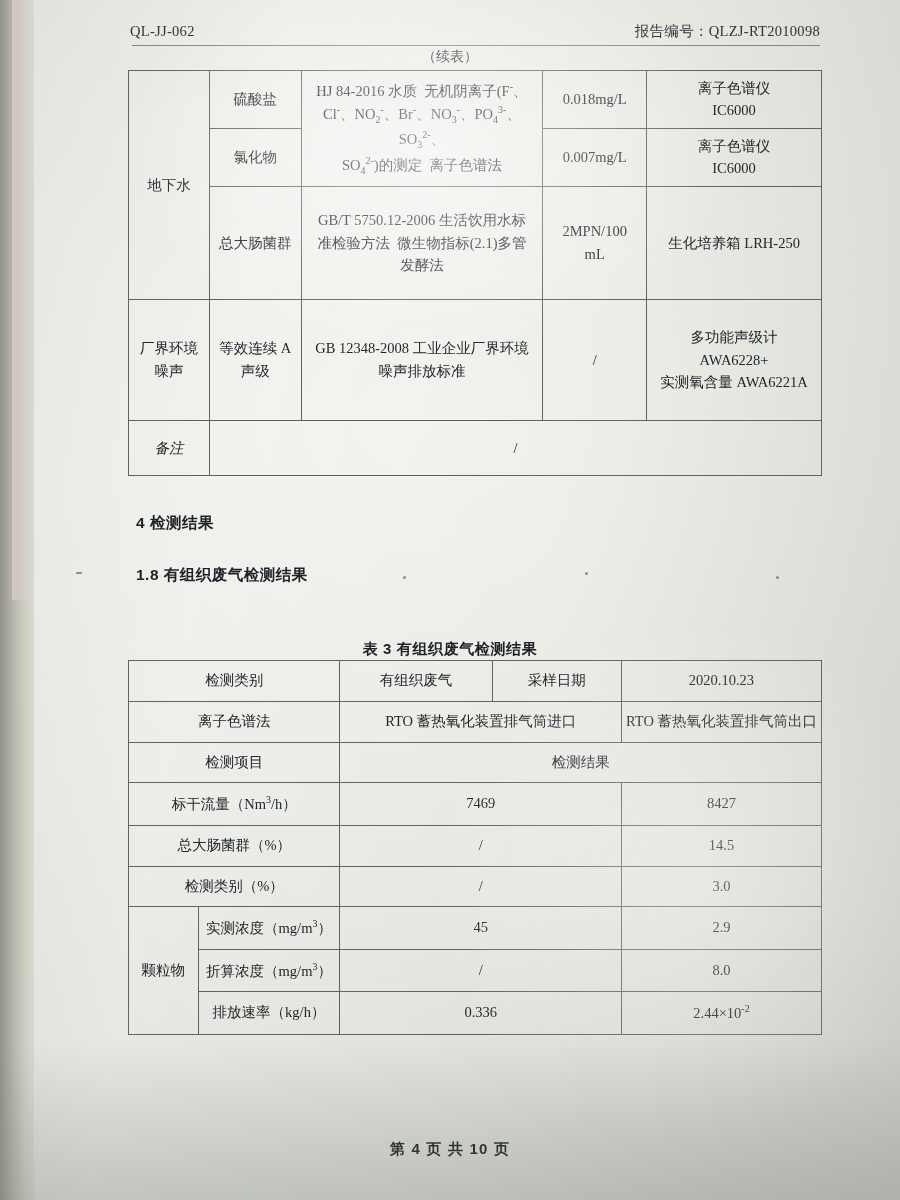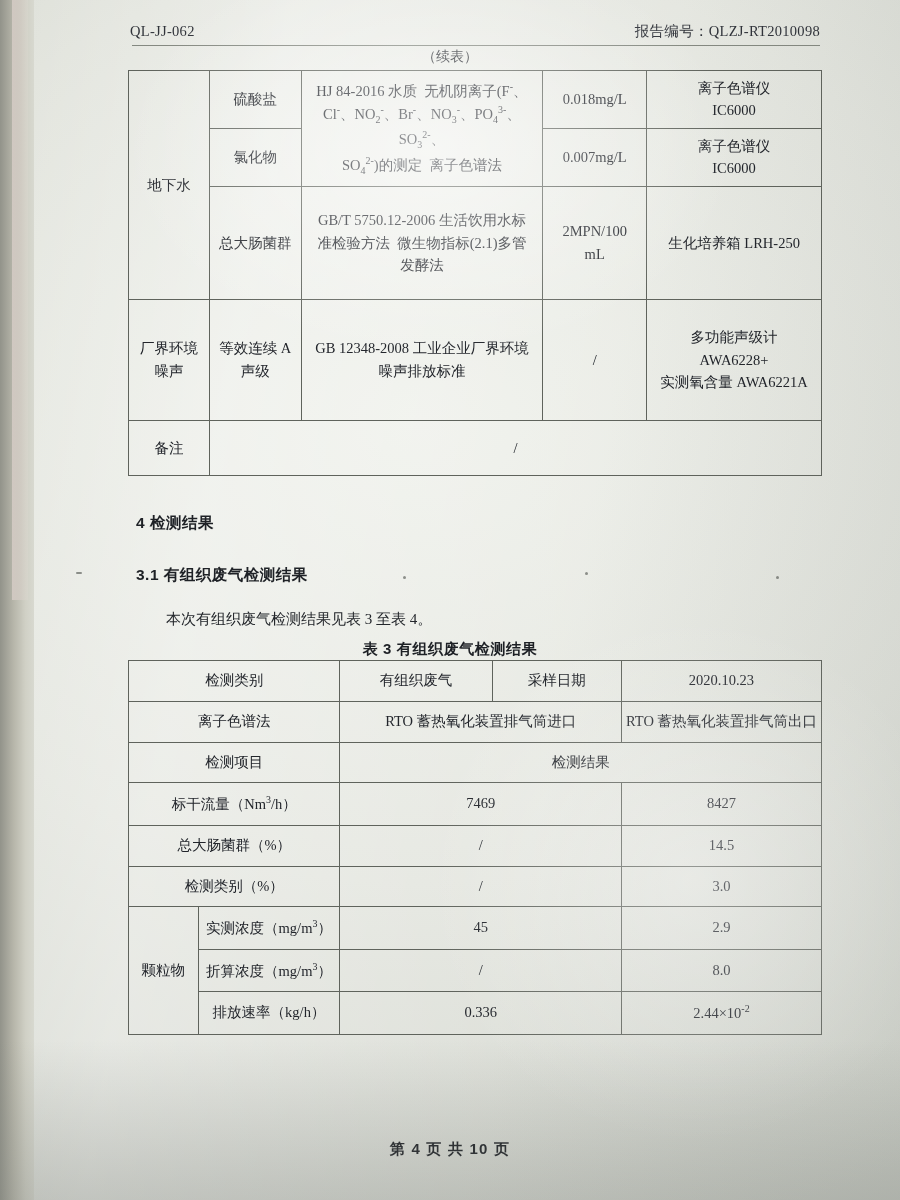--- a/index.html
+++ b/index.html
@@ -249,29 +249,28 @@
         </td>
         <td>/</td>
         <td>
 
           <div>多功能声级计</div>
           <div>AWA6228+</div>
           <div>实测氧含量 AWA6221A</div>
         </td>
       </tr>
       <tr>
-        <td style="height:42px;">备注</td>
+        <td style="height:42px;font-style:italic;">备注</td>
         <td colspan="4">/</td>
       </tr>
     </tbody>
       </table>
 
     <div class="sec-title" style="left:136px; top:513px;">4 检测结果</div>
-    <div class="sec-title" style="left:136px; top:565px;">3.1 有组织废气检测结果</div>
-    <div class="para" style="left:166px; top:610px;">本次有组织废气检测结果见表 3 至表 4。</div>
+    <div class="sec-title" style="left:136px; top:565px;">1.8 有组织废气检测结果</div>
     <div class="tbl-cap" style="top:640px;">表 3   有组织废气检测结果</div>
 
     <div class="speck" style="left:403px; top:576px;"></div>
     <div class="speck" style="left:585px; top:572px;"></div>
     <div class="speck" style="left:776px; top:576px;"></div>
     <div class="speck" style="left:76px; top:572px; width:6px; height:2px; border-radius:1px;"></div>
 
     <table class="t3">
       <tbody>
           <tr>

